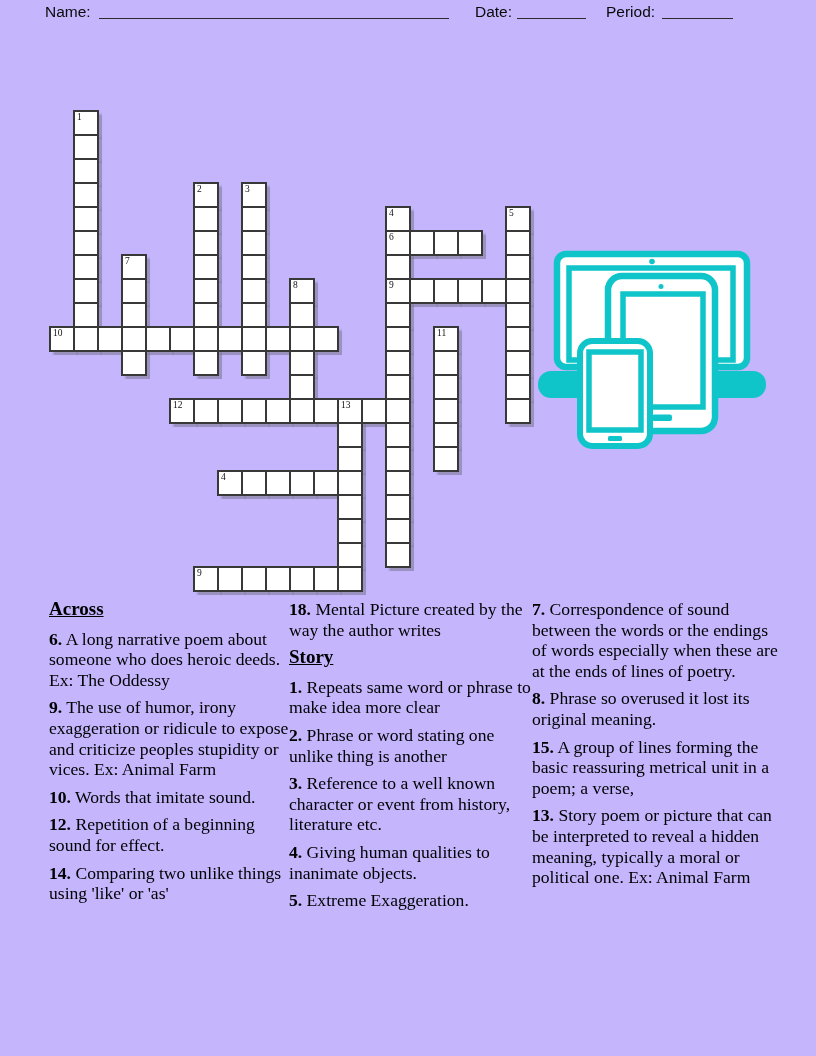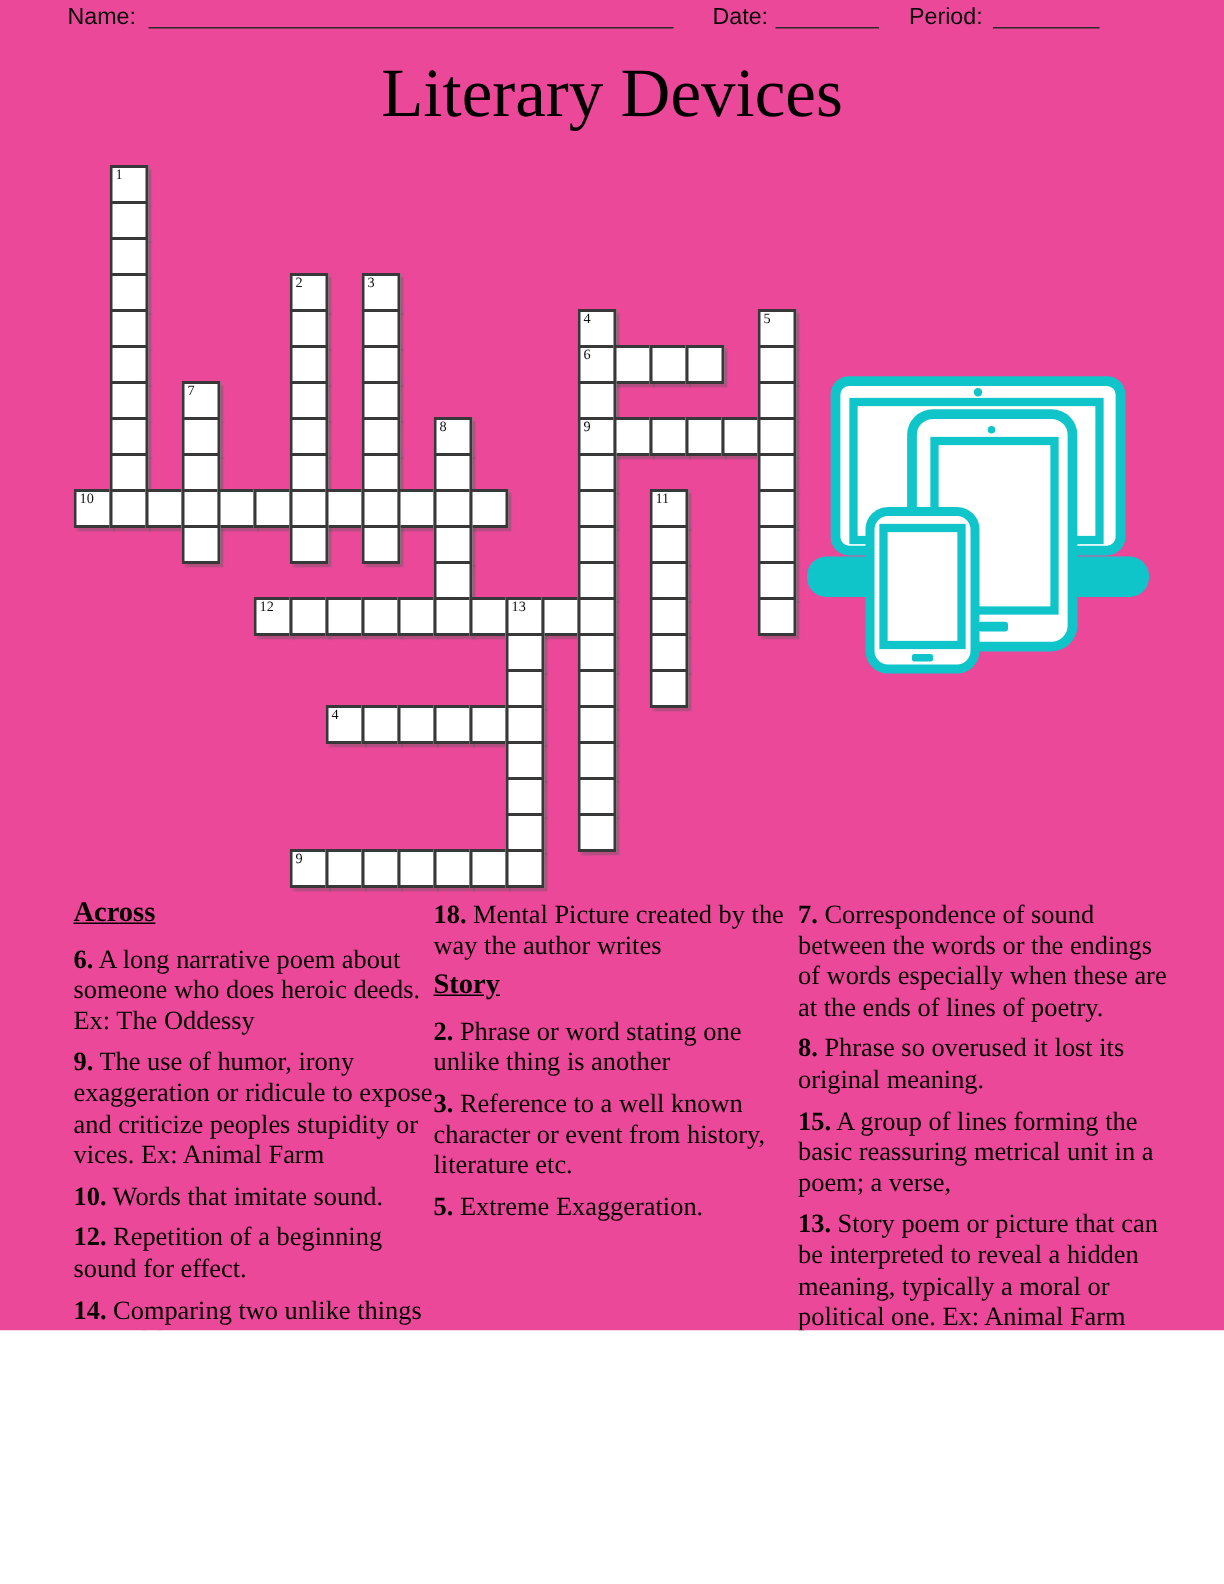--- a/index.html
+++ b/index.html
@@ -1,16 +1,16 @@
 <!DOCTYPE html>
 <html><head>
 <meta charset="utf-8">
 <style>
   html,body{margin:0;padding:0;background:#fff;}
-  .page{position:relative;width:816px;height:887px;background:#ec4899;overflow:hidden;
+  .page{position:relative;width:816px;height:1056px;background:#c4b5fd;overflow:hidden;
         font-family:"Liberation Serif",serif;color:#000;}
 
   
   .hdr-label{position:absolute;font-family:"Liberation Sans",sans-serif;font-size:15.5px;
              font-weight:400;color:#0a0a0a;top:3px;white-space:nowrap;}
   #name-label{left:45px;}
   #date-label{left:475px;}
   #period-label{left:606px;}
   .hdr-line{position:absolute;height:0;border-bottom:1.7px solid #2b2b2b;top:18px;}
   #name-line{left:99px;width:350px;}
@@ -45,21 +45,20 @@
 
 <div class="page">
 
   <div class="hdr-label" id="name-label">Name:</div>
   <div class="hdr-line" id="name-line"></div>
   <div class="hdr-label" id="date-label">Date:</div>
   <div class="hdr-line" id="date-line"></div>
   <div class="hdr-label" id="period-label">Period:</div>
   <div class="hdr-line" id="period-line"></div>
 
-  <div class="title">Literary Devices</div>
 
   <div id="grid">
       <div class="cell" style="left: 73px; top: 110px;">
         <span class="cellnum">1</span>
       </div>
       <div class="cell" style="left: 73px; top: 134px;"></div>
       <div class="cell" style="left: 73px; top: 158px;"></div>
       <div class="cell" style="left: 73px; top: 182px;"></div>
       <div class="cell" style="left: 193px; top: 182px;">
         <span class="cellnum">2</span>
@@ -218,22 +217,24 @@
       <div class="clue-heading">Across</div>
       <p class="clue"><b>6.</b> A long narrative poem about someone who does heroic deeds. Ex: The Oddessy</p>
       <p class="clue"><b>9.</b> The use of humor, irony exaggeration or ridicule to expose and criticize peoples stupidity or vices. Ex: Animal Farm</p>
       <p class="clue"><b>10.</b> Words that imitate sound.</p>
       <p class="clue"><b>12.</b> Repetition of a beginning sound for effect.</p>
       <p class="clue"><b>14.</b> Comparing two unlike things using 'like' or 'as'</p>
     </div>
   <div class="clues-col" id="clues-col-2">
       <p class="clue"><b>18.</b> Mental Picture created by the way the author writes</p>
       <div class="clue-heading">Story</div>
+      <p class="clue"><b>1.</b> Repeats same word or phrase to make idea more clear</p>
       <p class="clue"><b>2.</b> Phrase or word stating one unlike thing is another</p>
       <p class="clue"><b>3.</b> Reference to a well known character or event from history, literature etc.</p>
+      <p class="clue"><b>4.</b> Giving human qualities to inanimate objects.</p>
       <p class="clue"><b>5.</b> Extreme Exaggeration.</p>
     </div>
   <div class="clues-col" id="clues-col-3">
       <p class="clue"><b>7.</b> Correspondence of sound between the words or the endings of words especially when these are at the ends of lines of poetry.</p>
       <p class="clue"><b>8.</b> Phrase so overused it lost its original meaning.</p>
       <p class="clue"><b>15.</b> A group of lines forming the basic reassuring metrical unit in a poem; a verse,</p>
       <p class="clue"><b>13.</b> Story poem or picture that can be interpreted to reveal a hidden meaning, typically a moral or political one. Ex: Animal Farm</p>
     </div>
 
 </div>

